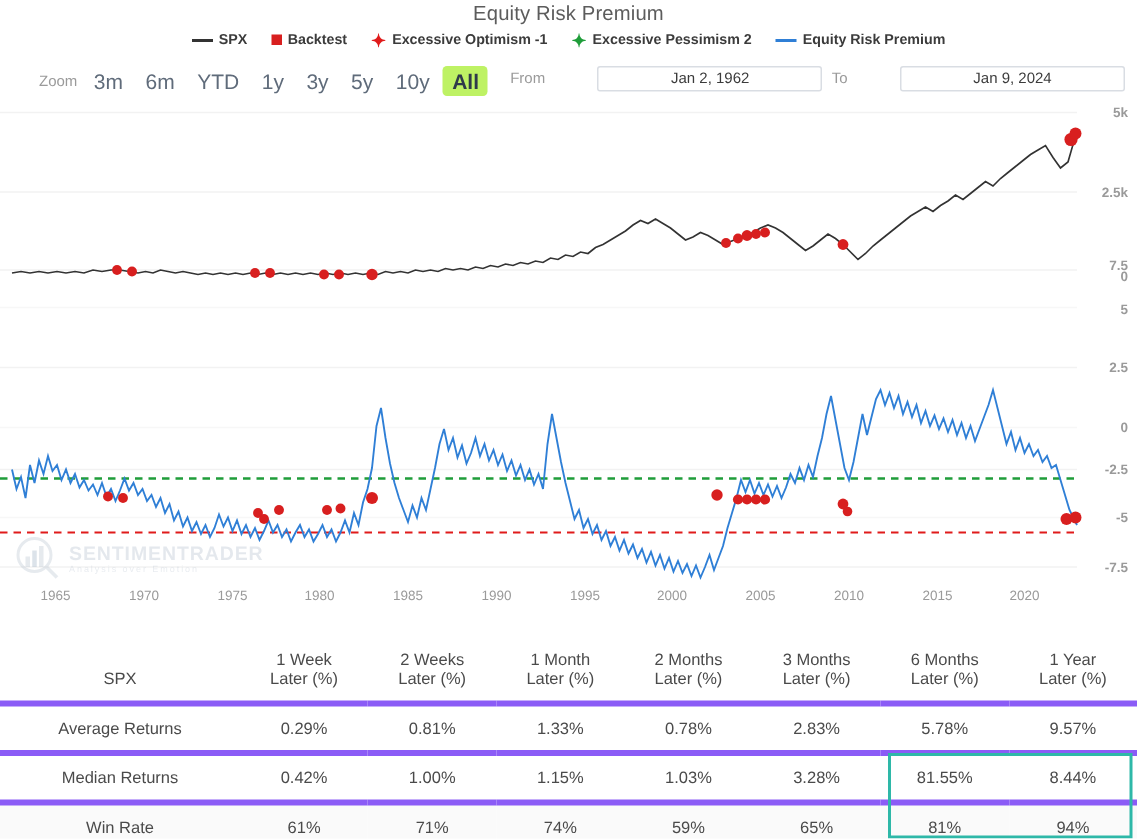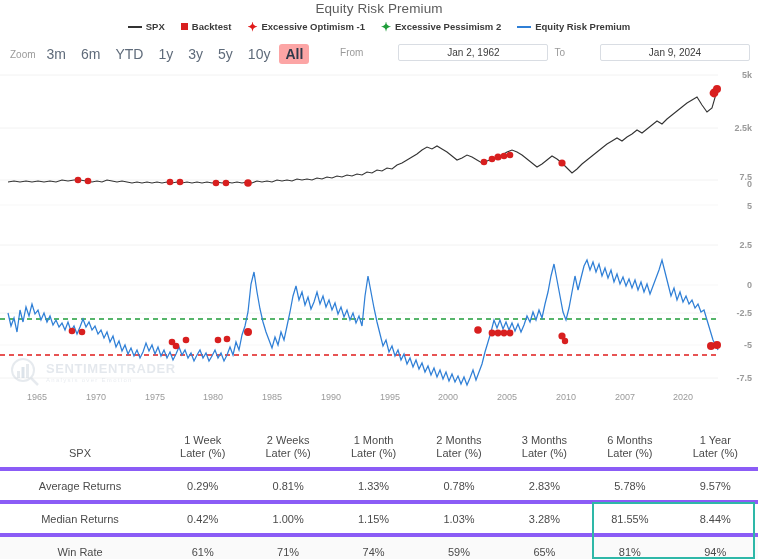--- a/index.html
+++ b/index.html
@@ -28,28 +28,28 @@
   }
   .legend-item { display: flex; align-items: center; gap: 4px; white-space: nowrap; }
   .lg-line { display: inline-block; width: 14px; height: 2px; }
   .lg-sq   { display: inline-block; width: 7px; height: 7px; }
   .lg-star { display: inline-block; font-size: 12px; line-height: 8px; }
 
   
   .rangebar {
     position: absolute; top: 44px; left: 0; width: 758px; height: 20px;
   }
-  .zoom-group { position: absolute; left: 10px; top: 0; display: flex; align-items: center; gap: 3px; }
+  .zoom-group { position: absolute; left: 26px; top: 0; display: flex; align-items: center; gap: 3px; }
   .zoom-label { font-size: 10px; color: #9a9a9a; margin-right: 2px; }
   .zbtn {
     font-size: 14px; color: #5f6b7a;
     padding: 2px 6px; border-radius: 3px; background: transparent;
     border: none; cursor: pointer; font-family: inherit;
   }
-  .zbtn.active { background: #fca5a5; color: #2f3a4a; font-weight: bold; }
+  .zbtn.active { background: #bef264; color: #2f3a4a; font-weight: bold; }
 
   .date-group { position: absolute; right: 8px; top: 0; display: flex; align-items: center; gap: 6px; }
   .date-lbl { font-size: 10px; color: #9a9a9a; }
   .date-box {
     font-size: 10px; color: #3b3b3b; background: #fff;
     border: 1px solid #d9dde3; border-radius: 2px;
     padding: 2px 8px; min-width: 74px; text-align: center;
     font-family: inherit;
     margin-left: 29px;
   }
@@ -223,21 +223,21 @@
     <div class="xtick" style="left:37px">1965</div>
     <div class="xtick" style="left:96px">1970</div>
     <div class="xtick" style="left:155px">1975</div>
     <div class="xtick" style="left:213px">1980</div>
     <div class="xtick" style="left:272px">1985</div>
     <div class="xtick" style="left:331px">1990</div>
     <div class="xtick" style="left:390px">1995</div>
     <div class="xtick" style="left:448px">2000</div>
     <div class="xtick" style="left:507px">2005</div>
     <div class="xtick" style="left:566px">2010</div>
-    <div class="xtick" style="left:625px">2007</div>
+    <div class="xtick" style="left:625px">2015</div>
     <div class="xtick" style="left:683px">2020</div>
   </div>
 
   <div class="watermark">
     <svg width="30" height="30" viewBox="0 0 30 30">
       <circle cx="13" cy="13" r="11" fill="none" stroke="#aebbc9" stroke-width="2"></circle>
       <line x1="21" y1="21" x2="28" y2="28" stroke="#aebbc9" stroke-width="2.5"></line>
       <rect x="7" y="14" width="3" height="7" fill="#aebbc9"></rect>
       <rect x="11.5" y="10" width="3" height="11" fill="#8fa4bb"></rect>
       <rect x="16" y="7" width="3" height="14" fill="#aebbc9"></rect>

